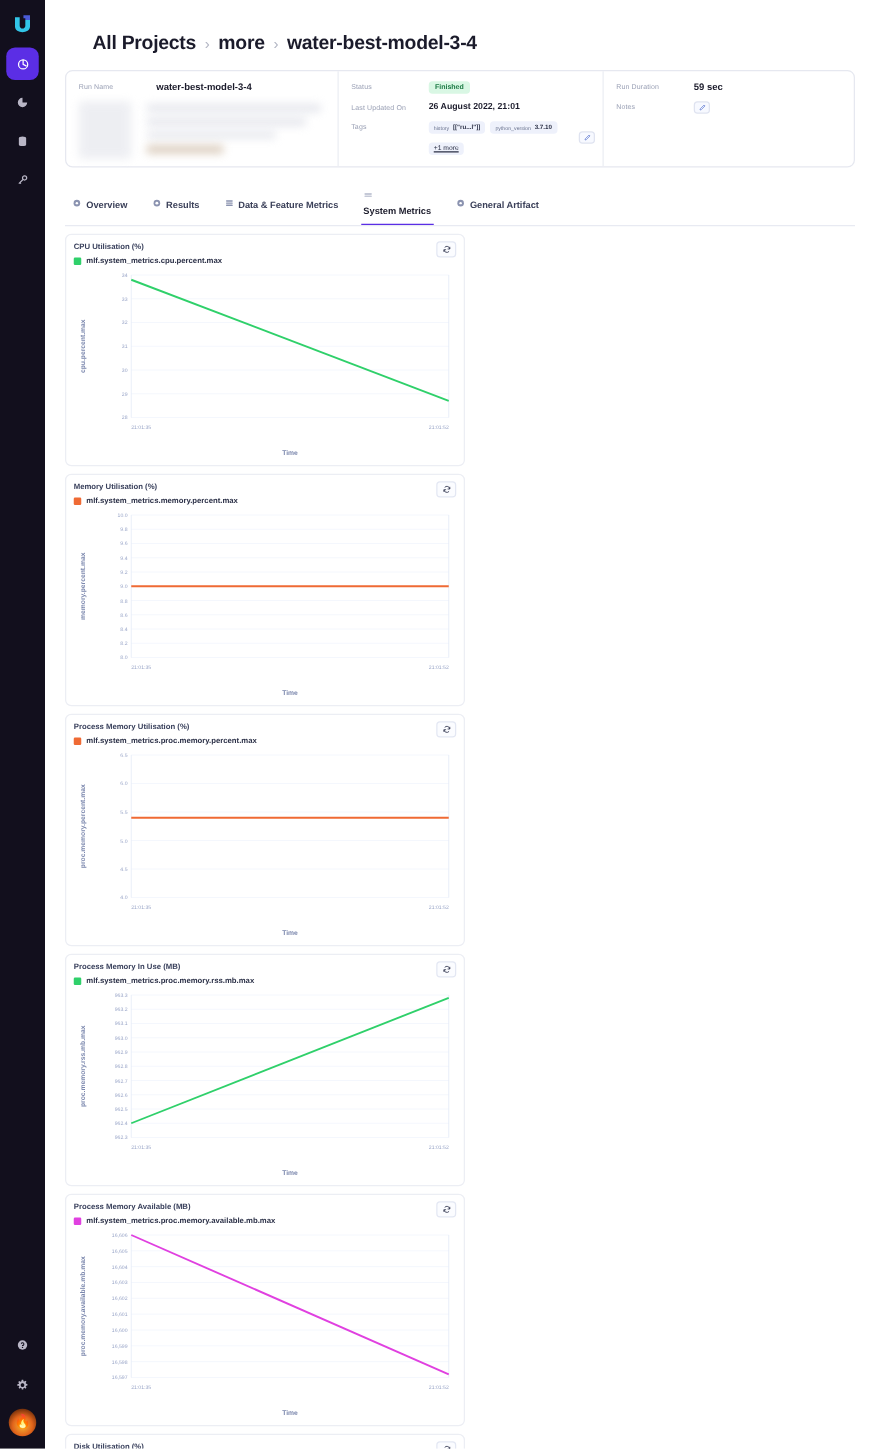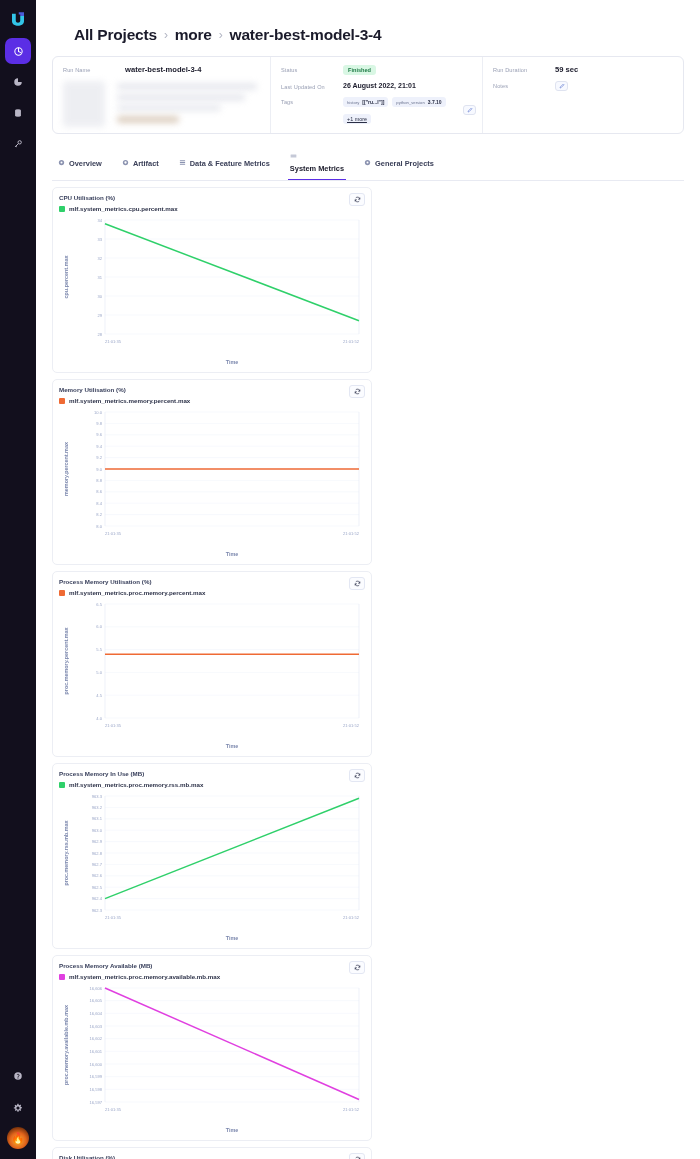--- a/index.html
+++ b/index.html
@@ -290,21 +290,21 @@
         </span>
         <span>Overview</span>
       </div>
       <div class="tab">
         <span class="ti">
           <svg width="7" height="7" viewBox="0 0 24 24" fill="currentColor">
               <circle cx="12" cy="12" r="9"></circle>
               <circle cx="12" cy="12" r="4" fill="#fff"></circle>
             </svg>
         </span>
-        <span>Artifact</span>
+        <span>Results</span>
       </div>
       <div class="tab">
         <span class="ti">
           <svg width="7" height="7" viewBox="0 0 24 24" fill="currentColor">
               <rect x="3" y="4" width="18" height="4" rx="1"></rect>
               <rect x="3" y="10" width="18" height="4" rx="1"></rect>
               <rect x="3" y="16" width="18" height="4" rx="1"></rect>
             </svg>
         </span>
         <span>Data &amp; Feature Metrics</span>
@@ -318,21 +318,21 @@
         </span>
         <span>System Metrics</span>
       </div>
       <div class="tab">
         <span class="ti">
           <svg width="7" height="7" viewBox="0 0 24 24" fill="currentColor">
               <circle cx="12" cy="12" r="9"></circle>
               <circle cx="12" cy="12" r="3.4" fill="#fff"></circle>
             </svg>
         </span>
-        <span>General Projects</span>
+        <span>General Artifact</span>
       </div>
     </div>
 
     <div class="grid" id="charts-grid">
         <div class="card">
           <div class="card-title">CPU Utilisation (%)</div>
           <div class="legend">
             <span class="sw" style="background: rgb(47, 208, 106);"></span>
             <span class="lb">mlf.system_metrics.cpu.percent.max</span>
           </div>

